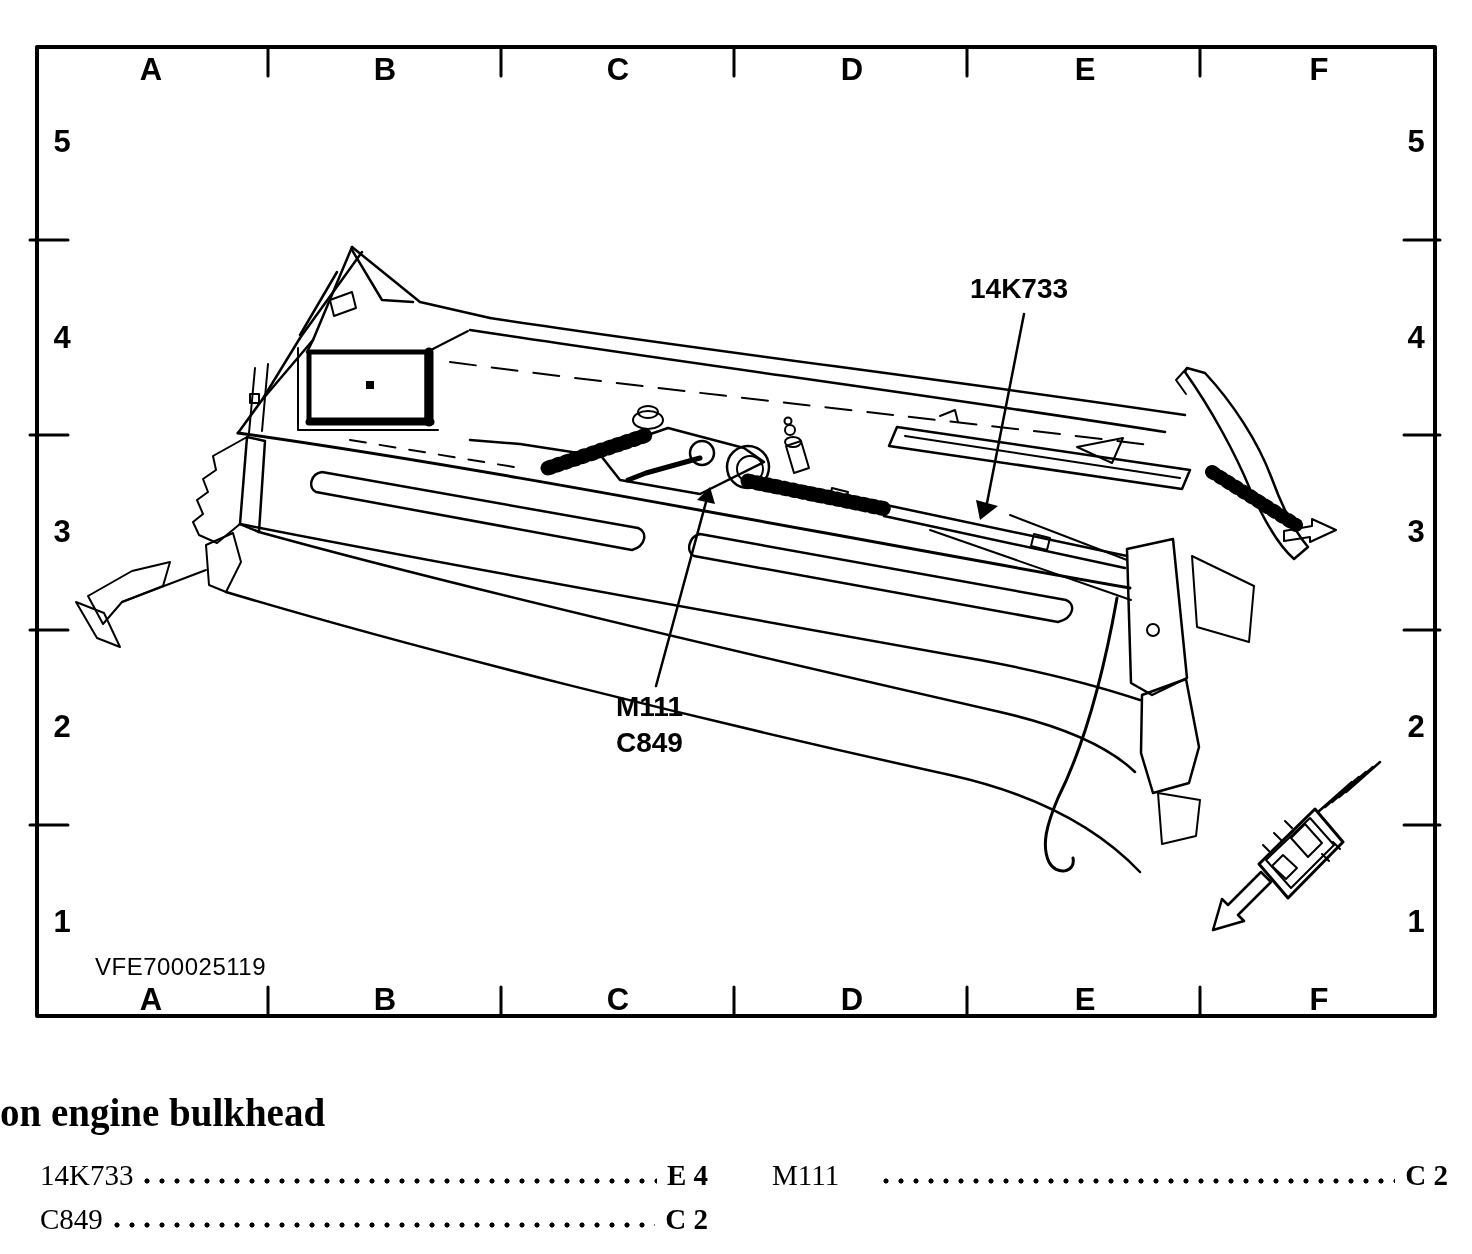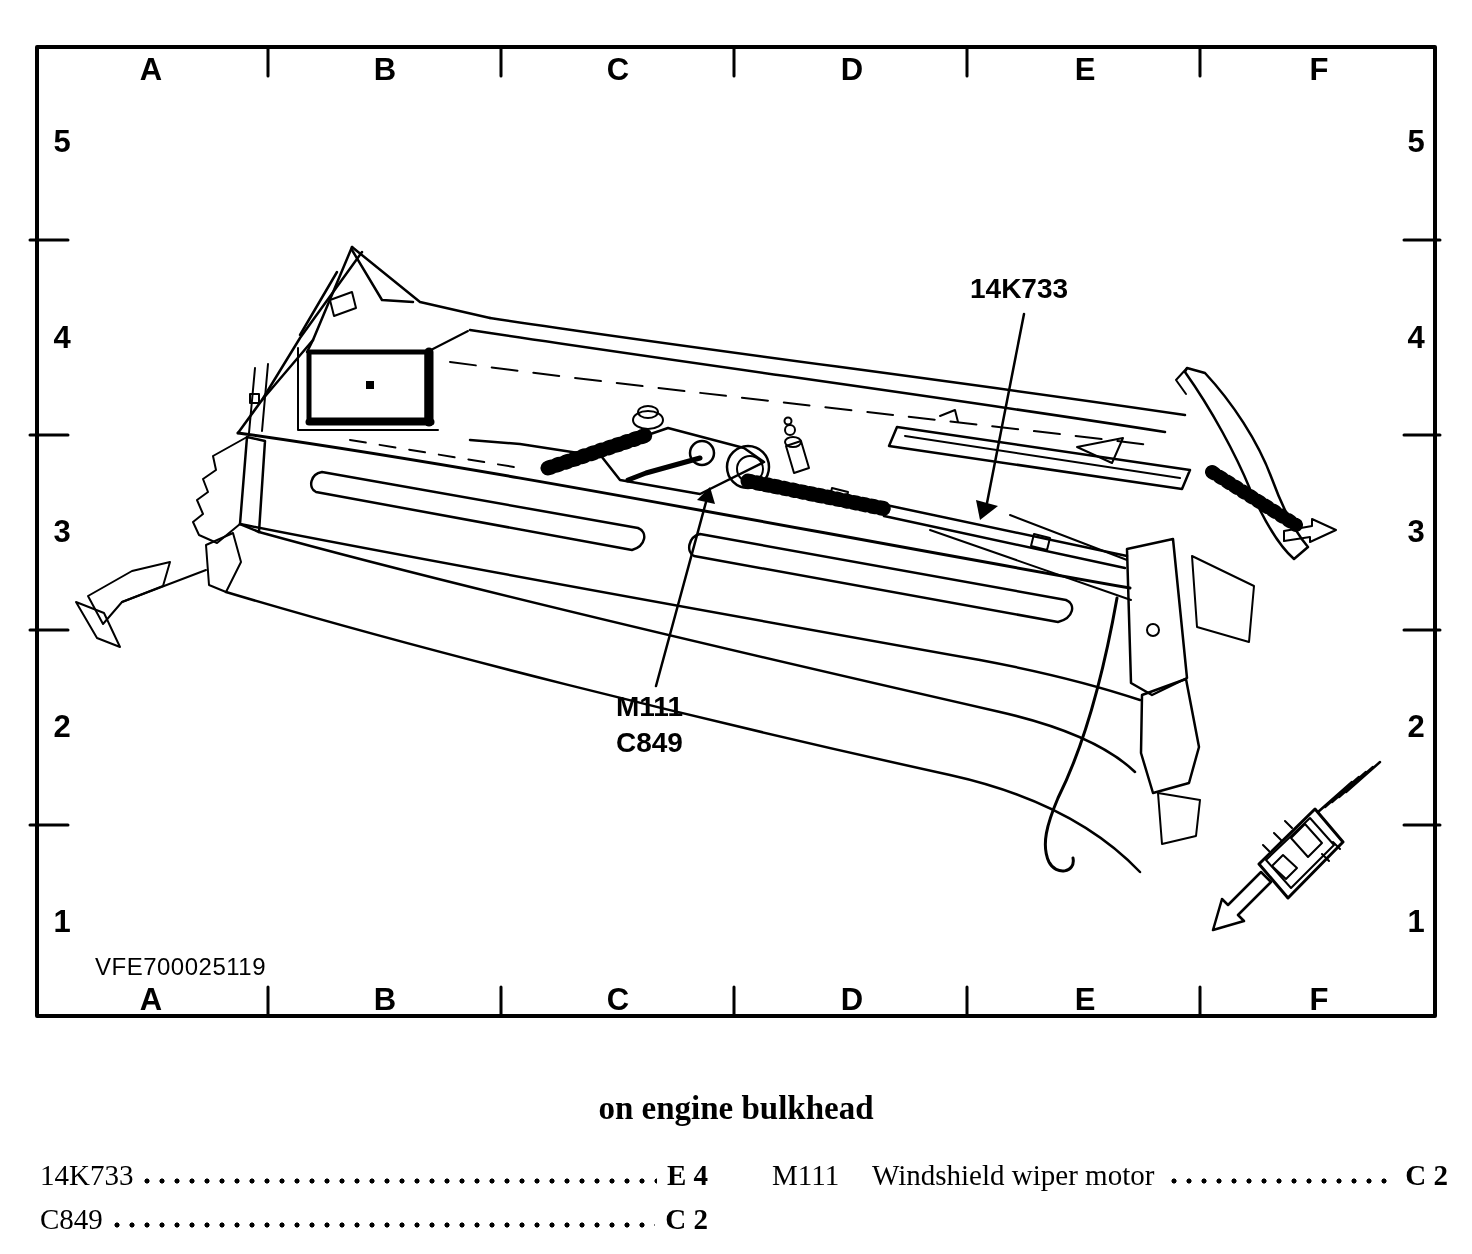--- a/index.html
+++ b/index.html
@@ -2,22 +2,22 @@
 <html><head>
 <meta charset="utf-8">
 <style>
   html,body{margin:0;padding:0;background:#fff;}
   .page{position:relative;width:1472px;height:1254px;background:#fff;color:#000;overflow:hidden;
         font-family:"Liberation Sans",sans-serif;}
   svg.art{position:absolute;left:0;top:0;}
   .grid-letter{font-family:"Liberation Sans",sans-serif;font-weight:bold;font-size:31px;}
   .callout-label{font-family:"Liberation Sans",sans-serif;font-weight:bold;font-size:28px;}
   .figure-code{font-family:"Liberation Sans",sans-serif;font-weight:400;font-size:24px;letter-spacing:.5px;}
-  .caption{position:absolute;left:0;top:1090px;width:1472px;text-align:center;
-           font-family:"Liberation Serif",serif;font-weight:bold;font-size:33px;}
+  .caption{position:absolute;left:0;top:1090px;width:1472px;text-align:left;
+           font-family:"Liberation Serif",serif;font-weight:bold;font-size:39px;}
   .legend{position:absolute;top:1160px;font-family:"Liberation Serif",serif;font-size:29px;line-height:1.1;}
   .legend-left{left:40px;width:668px;}
   .legend-right{left:772px;width:676px;}
   .legend-row{display:flex;align-items:baseline;margin-bottom:12px;}
   .legend-row .ref{white-space:nowrap;}
   .legend-row .ref-m111{width:100px;flex:0 0 auto;}
   .legend-row .desc{white-space:nowrap;margin-right:6px;}
   .legend-row .loc{white-space:nowrap;font-weight:bold;}
   .leader{flex:1 1 auto;align-self:baseline;height:9px;margin:0 10px;
           background-image:radial-gradient(circle at 4px 5px,#000 2.2px,transparent 2.9px);
@@ -226,19 +226,18 @@
     <div class="legend-row">
       <span class="ref">C849</span>
       <span class="leader"></span>
       <span class="loc">C 2</span>
     </div>
   </div>
 
   <div class="legend legend-right">
     <div class="legend-row">
       <span class="ref ref-m111">M111</span>
-      <span class="desc">Windshield wiper motor</span>
       <span class="leader"></span>
       <span class="loc">C 2</span>
     </div>
   </div>
 
 </div>
 
 </body></html>

